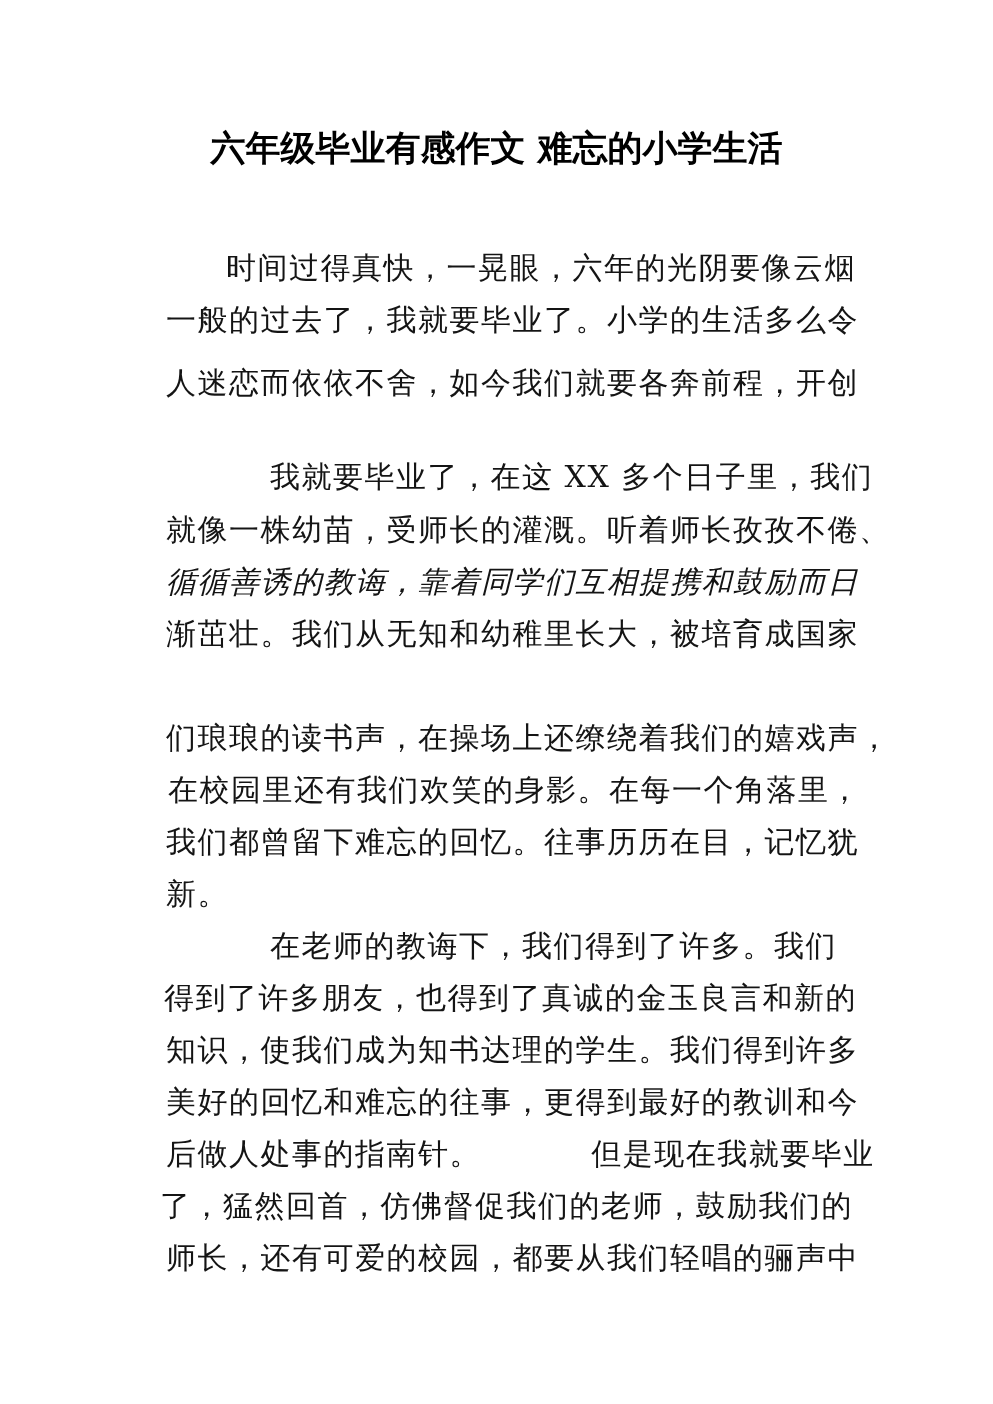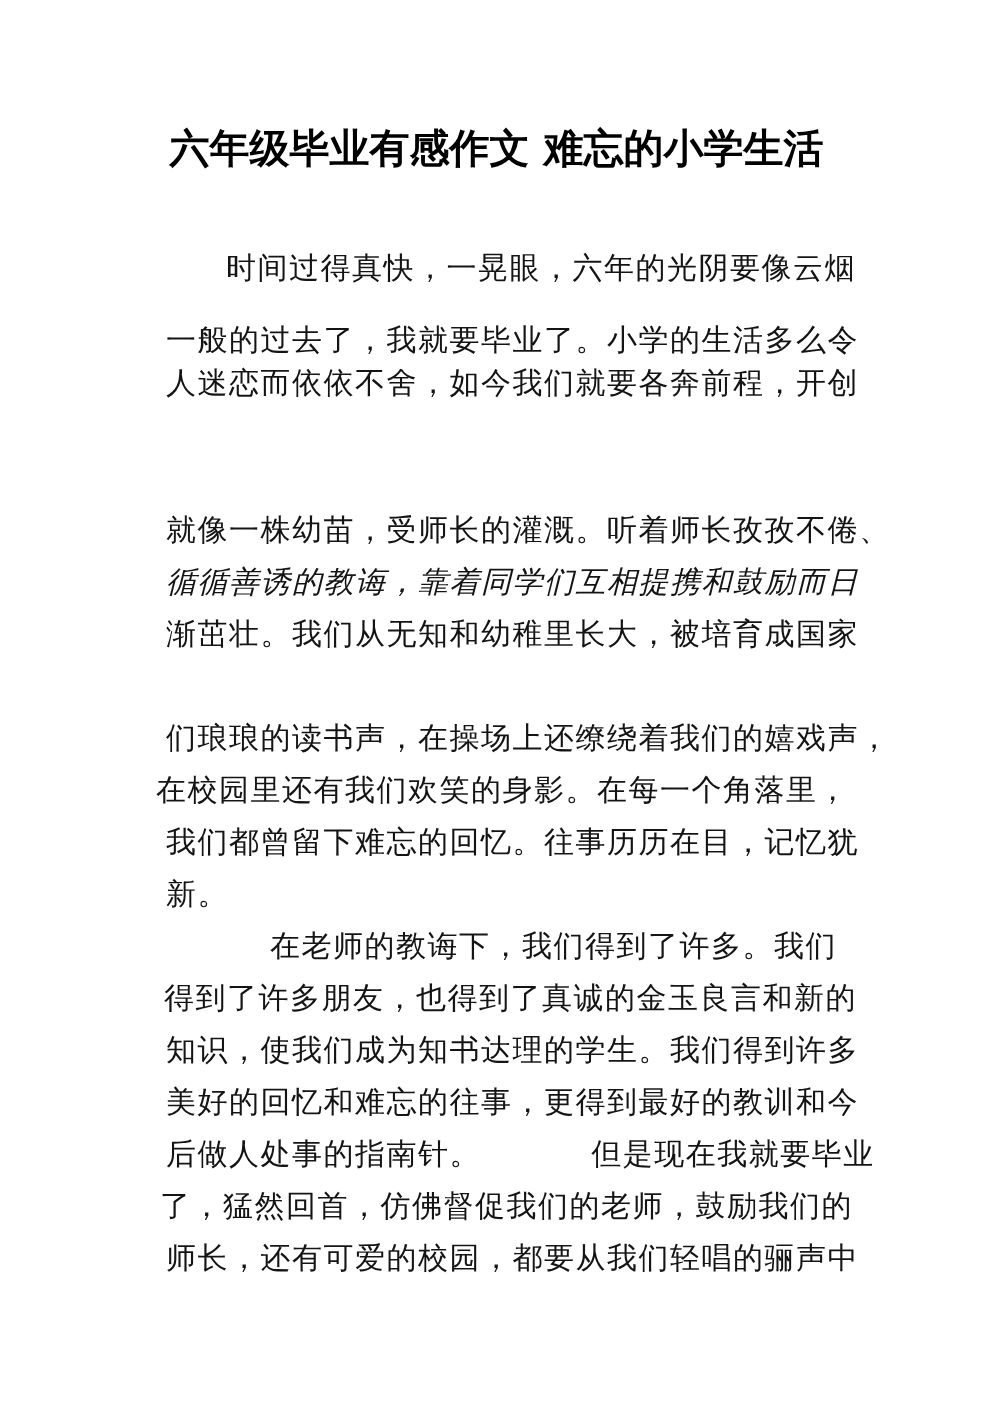--- a/index.html
+++ b/index.html
@@ -22,21 +22,21 @@
       background: #ffffff;
     }
     .title {
       position: absolute;
       left: 0;
       width: 993px;
       top: 120px;
       text-align: center;
       font-family: "DejaVu Sans", "Liberation Sans", sans-serif;
       font-weight: bold;
-      font-size: 40px;
+      font-size: 35px;
       line-height: 56px;
       letter-spacing: 0px;
       color: #000000;
       white-space: nowrap;
     }
     .line {
       position: absolute;
       left: 166px;
       font-family: "DejaVu Serif", "Liberation Serif", serif;
       font-size: 30px;
@@ -46,28 +46,29 @@
       letter-spacing: 1.5px;
     }
   </style>
 </head>
 <body>
 
 <div class="page">
   <div class="title">六年级毕业有感作文 难忘的小学生活</div>
 
   <div class="line" style="top: 248px; left: 226px;">时间过得真快，一晃眼，六年的光阴要像云烟</div>
-  <div class="line" style="top: 300px; left: 166px; margin-top: 20px;">一般的过去了，我就要毕业了。小学的生活多么令</div>
+  <div class="line" style="top: 300px; left: 166px;">一般的过去了，我就要毕业了。小学的生活多么令</div>
   <div class="line" style="top: 363px; left: 166px;">人迷恋而依依不舍，如今我们就要各奔前程，开创</div>
 
+  <div class="line" style="top: 457px; left: 270px;">我就要毕业了，在这 XX 多个日子里，我们</div>
   <div class="line" style="top: 510px; left: 166px;">就像一株幼苗，受师长的灌溉。听着师长孜孜不倦、</div>
   <div class="line" style="top: 562px; left: 166px; font-style: italic;">循循善诱的教诲，靠着同学们互相提携和鼓励而日</div>
   <div class="line" style="top: 614px; left: 166px;">渐茁壮。我们从无知和幼稚里长大，被培育成国家</div>
   <div class="line" style="top: 718px; left: 166px;">们琅琅的读书声，在操场上还缭绕着我们的嬉戏声，</div>
-  <div class="line" style="top: 770px; left: 156px;">在校园里还有我们欢笑的身影。在每一个角落里，</div>
+  <div class="line" style="top: 770px; left: 168px;">在校园里还有我们欢笑的身影。在每一个角落里，</div>
   <div class="line" style="top: 822px; left: 166px;">我们都曾留下难忘的回忆。往事历历在目，记忆犹</div>
   <div class="line" style="top: 874px; left: 166px;">新。</div>
 
   <div class="line" style="top: 926px; left: 270px;">在老师的教诲下，我们得到了许多。我们</div>
   <div class="line" style="top: 978px; left: 164px;">得到了许多朋友，也得到了真诚的金玉良言和新的</div>
   <div class="line" style="top: 1030px; left: 166px;">知识，使我们成为知书达理的学生。我们得到许多</div>
   <div class="line" style="top: 1082px; left: 166px;">美好的回忆和难忘的往事，更得到最好的教训和今</div>
   <div class="line" style="white-space: pre; top: 1134px; left: 166px;">后做人处事的指南针。          但是现在我就要毕业</div>
   <div class="line" style="top: 1186px; left: 160px;">了，猛然回首，仿佛督促我们的老师，鼓励我们的</div>
   <div class="line" style="top: 1238px; left: 166px;">师长，还有可爱的校园，都要从我们轻唱的骊声中</div>

